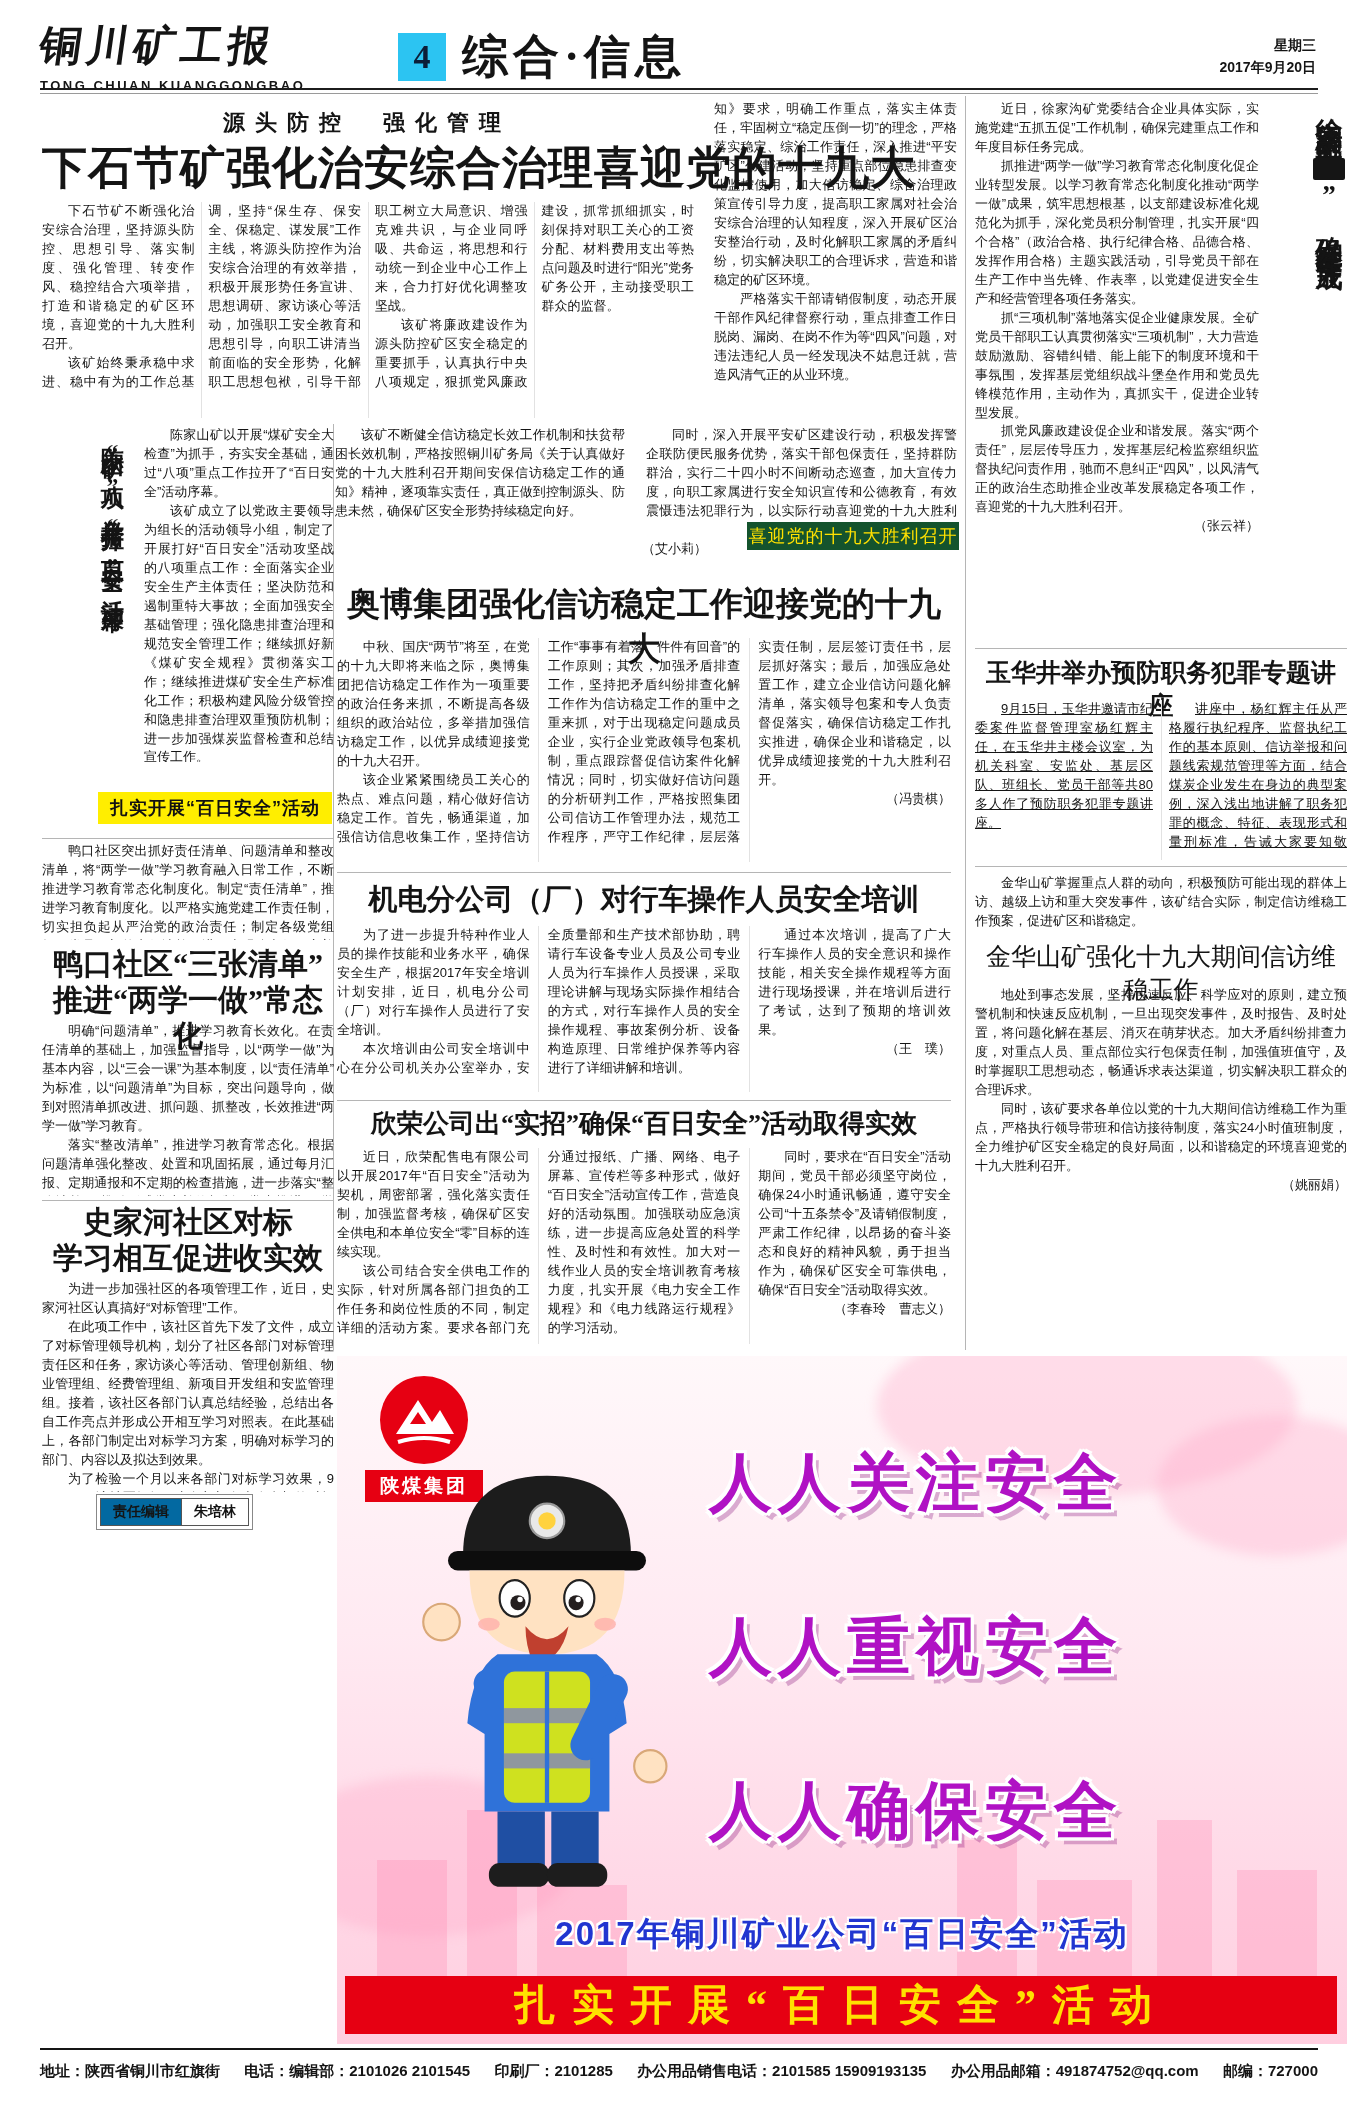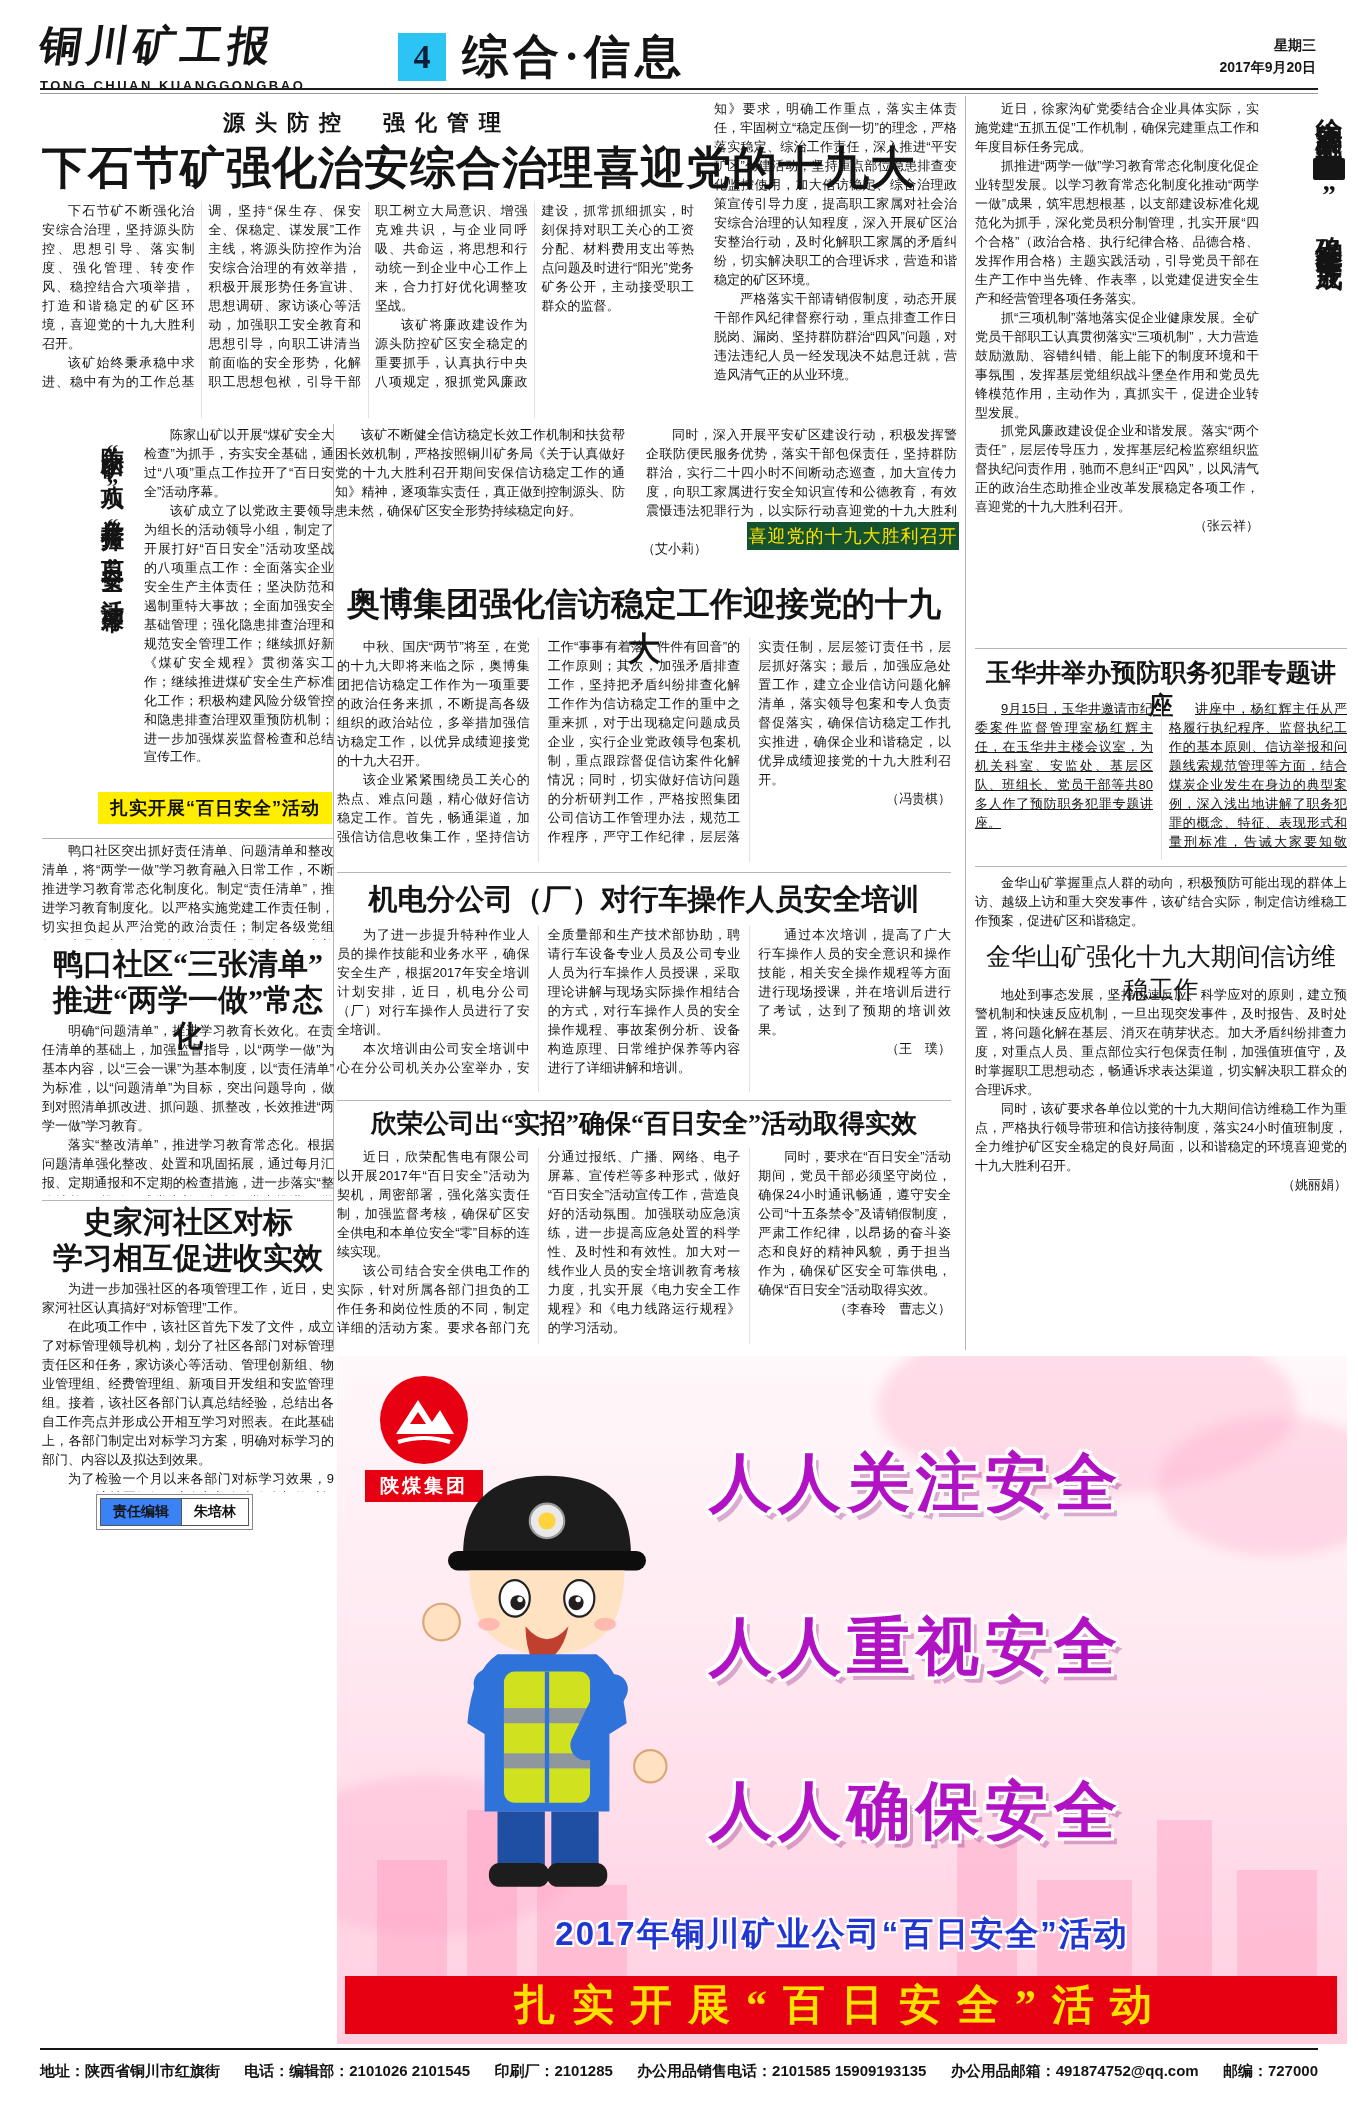--- a/index.html
+++ b/index.html
@@ -53,21 +53,21 @@
   #yakou-lead{position:absolute;left:42px;top:842px;width:292px;height:98px;}
   #yakou-hl{position:absolute;left:42px;top:946px;width:292px;font-size:30px;line-height:1.2;
             font-family:"Liberation Serif",serif;}
   #yakou-body{position:absolute;left:42px;top:1022px;width:292px;height:174px;}
   #shijiahe-hl{position:absolute;left:42px;top:1204px;width:292px;font-size:30px;line-height:1.2;
                font-family:"Liberation Serif",serif;}
   #shijiahe-body{position:absolute;left:42px;top:1280px;width:292px;height:212px;}
   #editor-box{position:absolute;left:100px;top:1498px;display:inline-flex;border:1px solid #555;
               box-shadow:0 0 0 3px #fff,0 0 0 4px #888;}
   #editor-box span{display:block;padding:4px 12px;font-size:14px;font-weight:bold;}
-  #editor-box .cell-l{border-right:1px solid #555;background:#3b82f6;}
+  #editor-box .cell-l{border-right:1px solid #555;background:#0369a1;}
 
   
   .mid-headline{position:absolute;left:337px;width:614px;text-align:center;font-weight:900;
                 font-family:"Liberation Serif",serif;}
   #aobo-hl{top:582px;font-size:33px;}
   #aobo-body{position:absolute;left:337px;top:638px;width:614px;height:224px;column-count:3;
              column-gap:18px;column-rule:1px solid #e2e2e2;}
   #jidian-hl{top:880px;font-size:29px;}
   #jidian-body{position:absolute;left:337px;top:926px;width:614px;height:166px;column-count:3;
                column-gap:18px;column-rule:1px solid #e2e2e2;}
@@ -137,21 +137,21 @@
     <div>2017年9月20日</div>
   </div>
   <div class="header-rule"></div>
   <div class="header-rule2"></div>
 
   <section id="top-story">
     <div class="ts-kicker">源头防控　强化管理</div>
     <h1 class="ts-headline" style="margin:0">下石节矿强化治安综合治理喜迎党的十九大</h1>
     <div class="ts-col5 body-text">
       <p class="cont">知》要求，明确工作重点，落实主体责任，牢固树立“稳定压倒一切”的理念，严格落实稳定、综治工作责任，深入推进“平安矿区”创建活动，坚持重点部位隐患排查变化监控使用，加大信访稳定、综合治理政策宣传引导力度，提高职工家属对社会治安综合治理的认知程度，深入开展矿区治安整治行动，及时化解职工家属的矛盾纠纷，切实解决职工的合理诉求，营造和谐稳定的矿区环境。</p>
-      <p>严格落实干部请销假制度，动态开展干部作风纪律督察行动，重点排查工作日脱岗、漏岗、坚持群防群治“四风”问题，对违法违纪人员一经发现决不姑息迁就，营造风清气正的从业环境。</p>
+      <p>严格落实干部请销假制度，动态开展干部作风纪律督察行动，重点排查工作日脱岗、漏岗、在岗不作为等“四风”问题，对违法违纪人员一经发现决不姑息迁就，营造风清气正的从业环境。</p>
     </div>
     <div class="ts-bodyA body-text">
       <p>下石节矿不断强化治安综合治理，坚持源头防控、思想引导、落实制度、强化管理、转变作风、稳控结合六项举措，打造和谐稳定的矿区环境，喜迎党的十九大胜利召开。</p>
       <p>该矿始终秉承稳中求进、稳中有为的工作总基调，坚持“保生存、保安全、保稳定、谋发展”工作主线，将源头防控作为治安综合治理的有效举措，积极开展形势任务宣讲、思想调研、家访谈心等活动，加强职工安全教育和思想引导，向职工讲清当前面临的安全形势，化解职工思想包袱，引导干部职工树立大局意识、增强克难共识，与企业同呼吸、共命运，将思想和行动统一到企业中心工作上来，合力打好优化调整攻坚战。</p>
       <p>该矿将廉政建设作为源头防控矿区安全稳定的重要抓手，认真执行中央八项规定，狠抓党风廉政建设，抓常抓细抓实，时刻保持对职工关心的工资分配、材料费用支出等热点问题及时进行“阳光”党务矿务公开，主动接受职工群众的监督。</p>
     </div>
     <div class="ts-row2a body-text">
       <p>该矿不断健全信访稳定长效工作机制和扶贫帮困长效机制，严格按照铜川矿务局《关于认真做好党的十九大胜利召开期间安保信访稳定工作的通知》精神，逐项靠实责任，真正做到控制源头、防患未然，确保矿区安全形势持续稳定向好。</p>
     </div>
     <div class="ts-row2b body-text">

